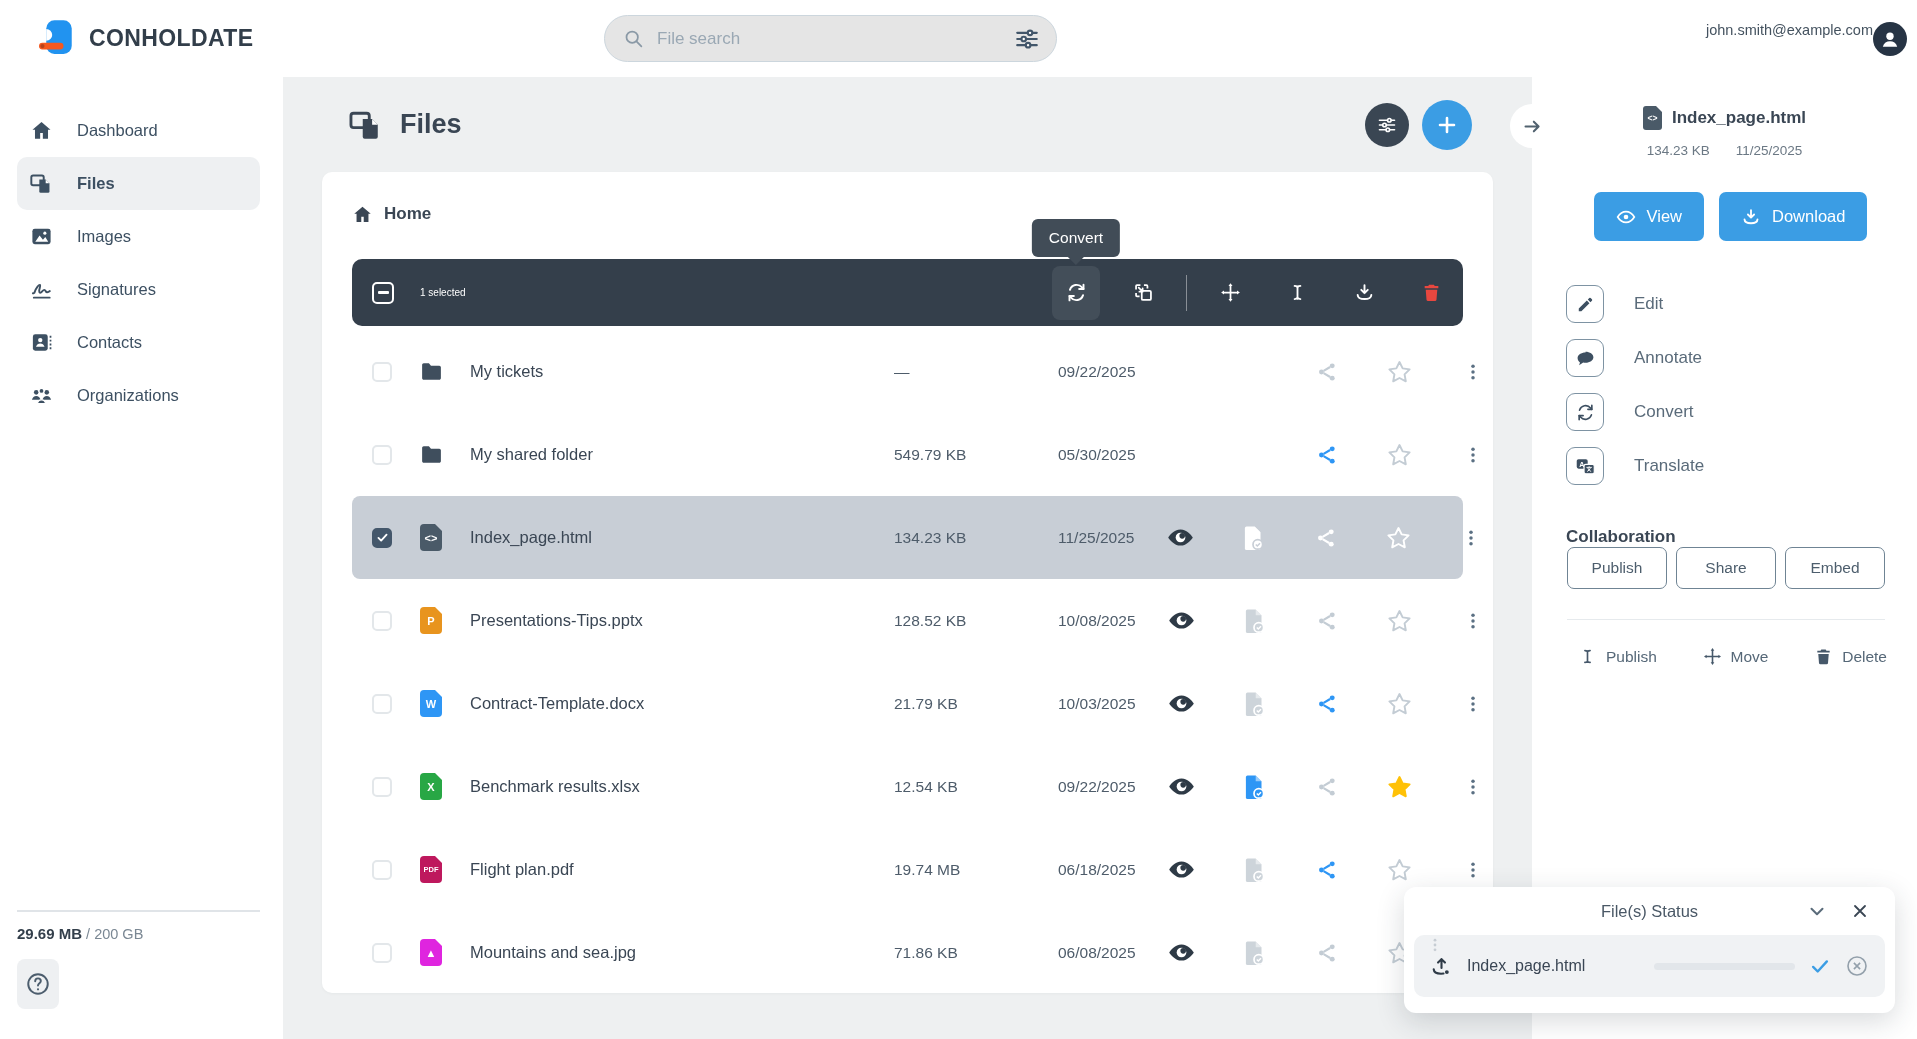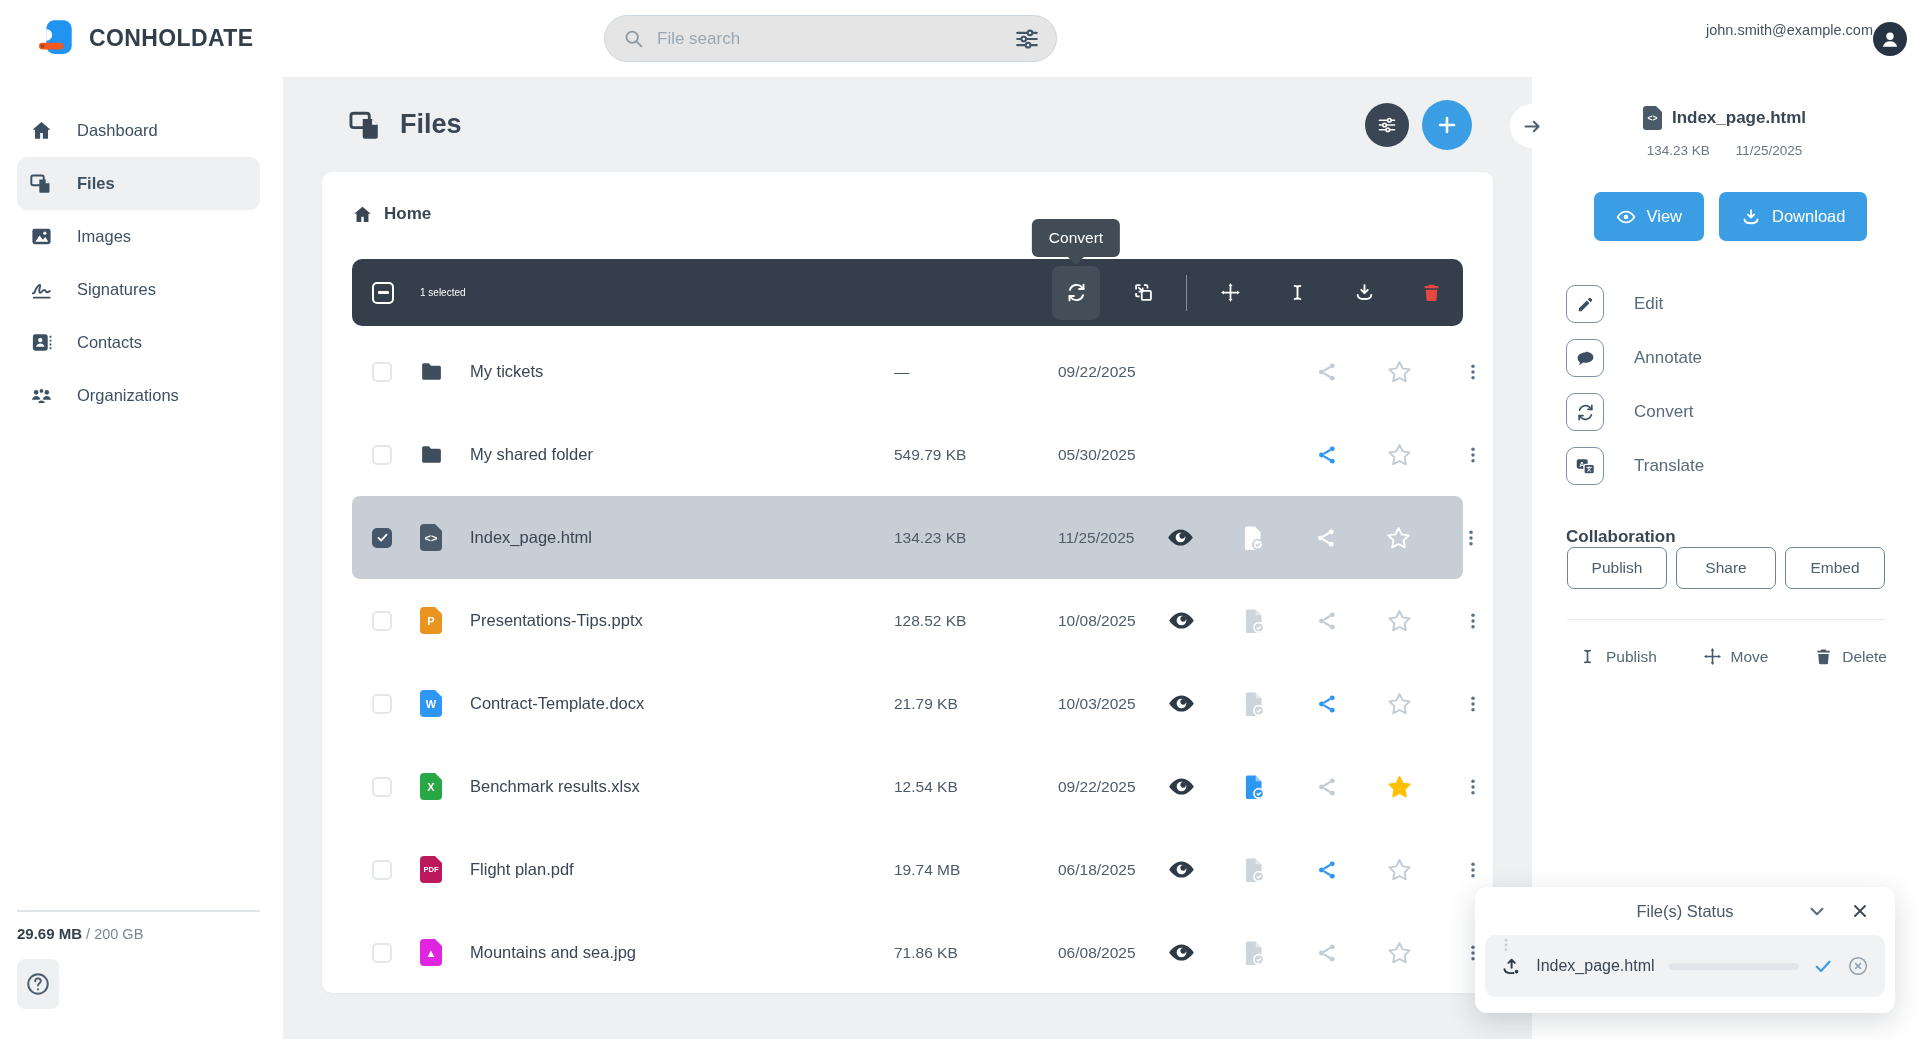--- a/index.html
+++ b/index.html
@@ -121,21 +121,21 @@
   .d-action-label{font-size:17px;color:#5a6b7a}
   .d-collab-heading{margin:42px 0 0 34px;font-size:17px;font-weight:700;color:#3a4654}
   .d-collab-btns{padding:0 32px 0 35px;display:flex;justify-content:space-between}
   .btn-outline{width:100px;height:42px;border:1px solid #6f8494;border-radius:7px;background:#fff;color:#4d5e6d;font-size:15.5px;font-family:inherit;cursor:pointer}
   .d-divider{margin:30px 32px 0 35px;border-top:1px solid #e6eaed}
   .d-ops{margin-top:27px;padding:0 30px 0 46px;display:flex;justify-content:space-between}
   .d-op{display:flex;align-items:center;gap:9px;font-size:15.5px;color:#566878;cursor:pointer}
   .d-op svg{width:19px;height:19px;color:#46586a}
 
   
-  .status-panel{position:absolute;right:22px;bottom:26px;width:420px;height:126px;background:#fff;border-radius:12px;z-index:10;box-shadow:0 8px 28px rgba(40,50,60,.18)}
+  .status-panel{position:absolute;right:22px;bottom:26px;width:491px;height:126px;background:#fff;border-radius:12px;z-index:10;box-shadow:0 8px 28px rgba(40,50,60,.18)}
   .sp-header{position:relative;height:48px;display:flex;align-items:center}
   .sp-title{position:absolute;left:0;right:0;text-align:center;font-size:16.5px;color:#4a5866}
   .sp-icons{margin-left:auto;display:flex;align-items:center;gap:22px;padding-right:25px;position:relative;z-index:1}
   .sp-icons .chev{width:22px;height:22px;color:#5a6b7a;cursor:pointer}
   .sp-icons .x{width:20px;height:20px;color:#3a4654;cursor:pointer}
   .sp-item{margin:0 10px;height:62px;background:#f0f2f4;border-radius:10px;display:flex;align-items:center;padding:0 16px;gap:14px;position:relative}
   .sp-drag{position:absolute;left:16px;top:3px;color:#c6cdd3;width:10px;height:14px}
   .sp-upload{width:23px;height:23px;color:#2f3b47}
   .sp-name{font-size:16px;color:#3a4654}
   .sp-bar{margin-left:auto;width:141px;height:7px;border-radius:4px;background:#e2e6ea;overflow:hidden}

